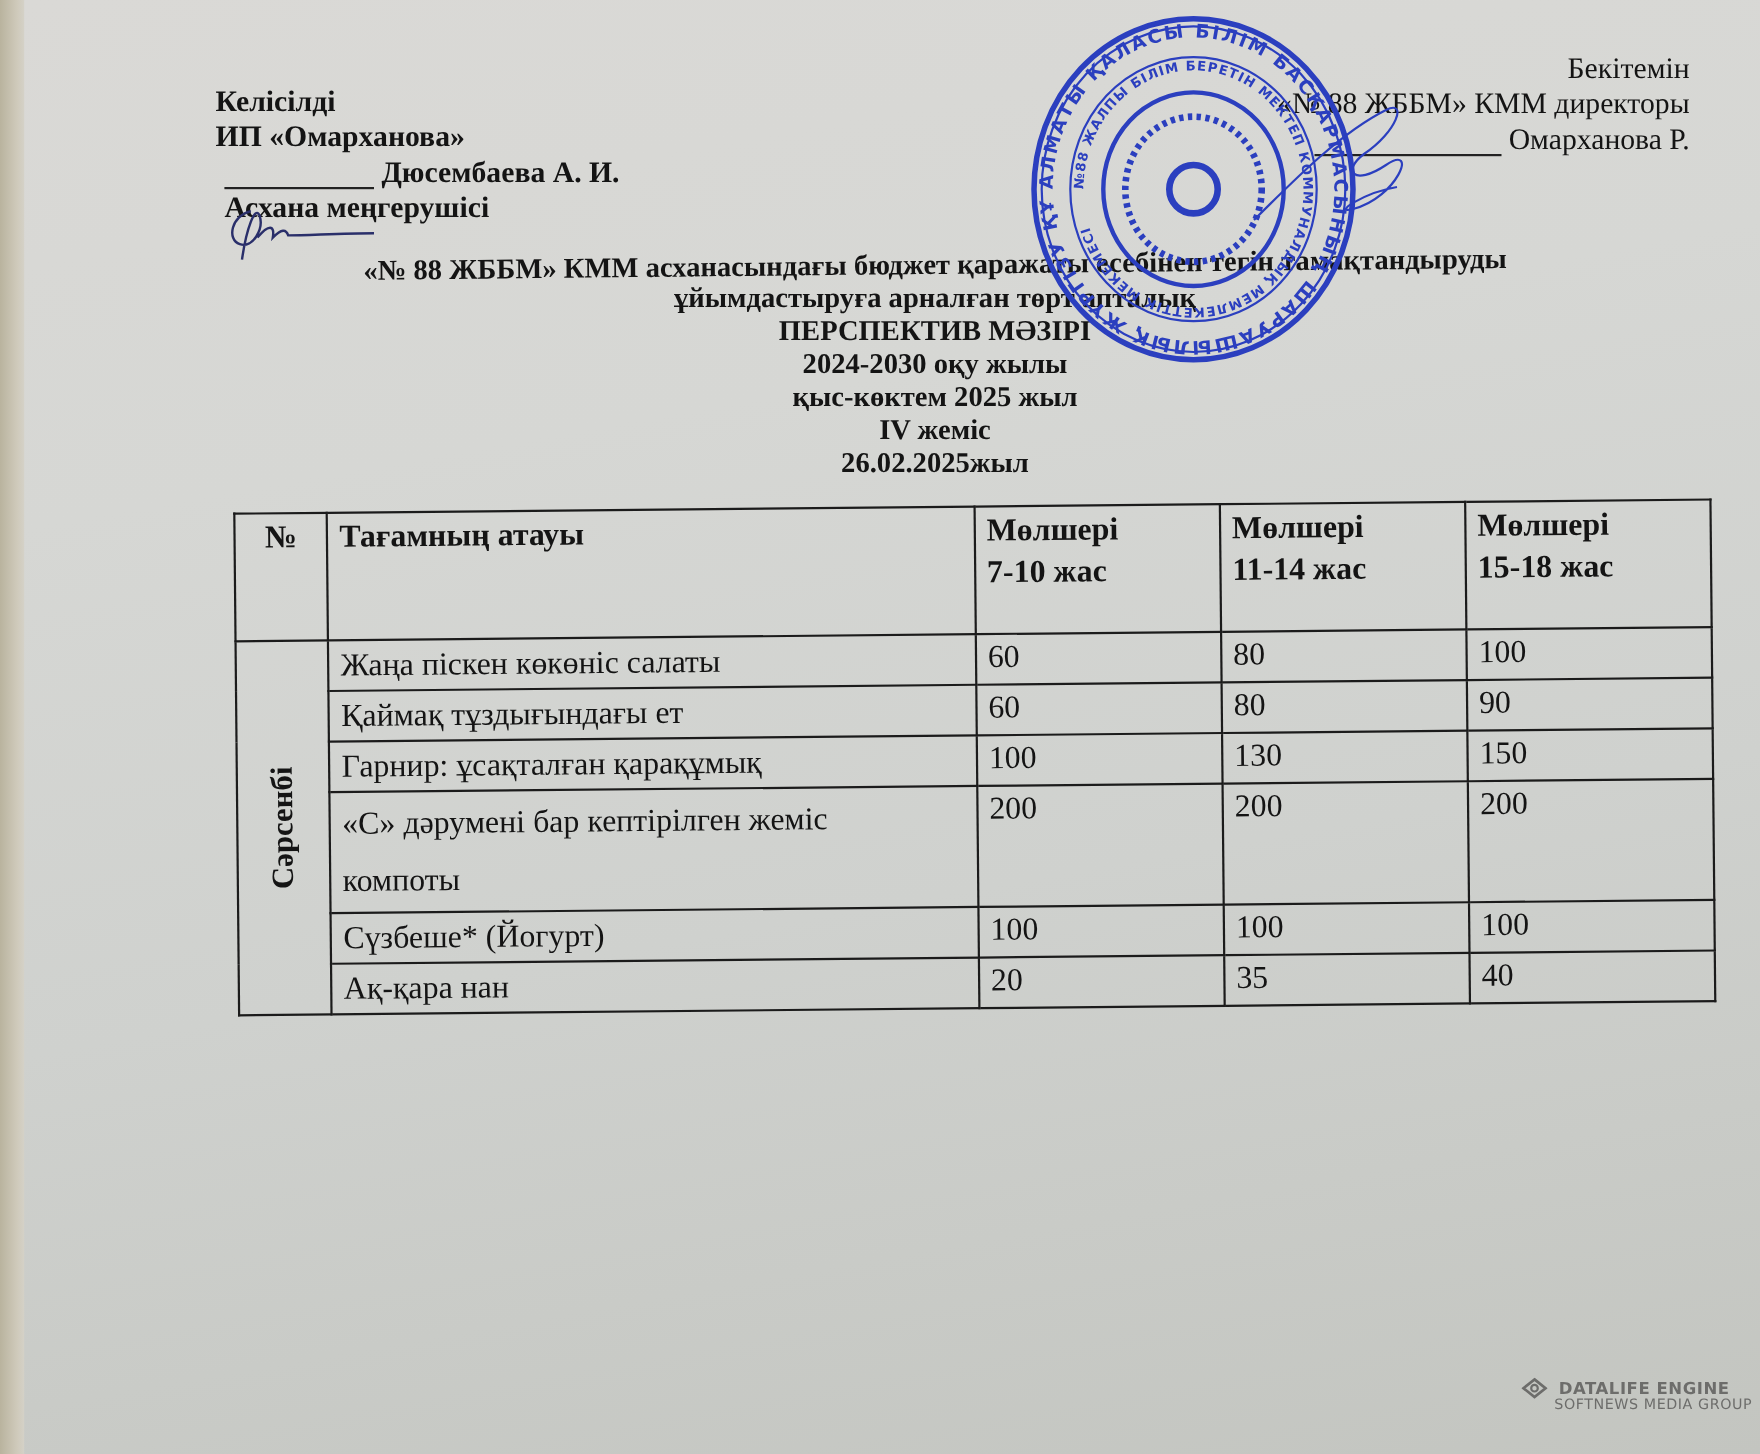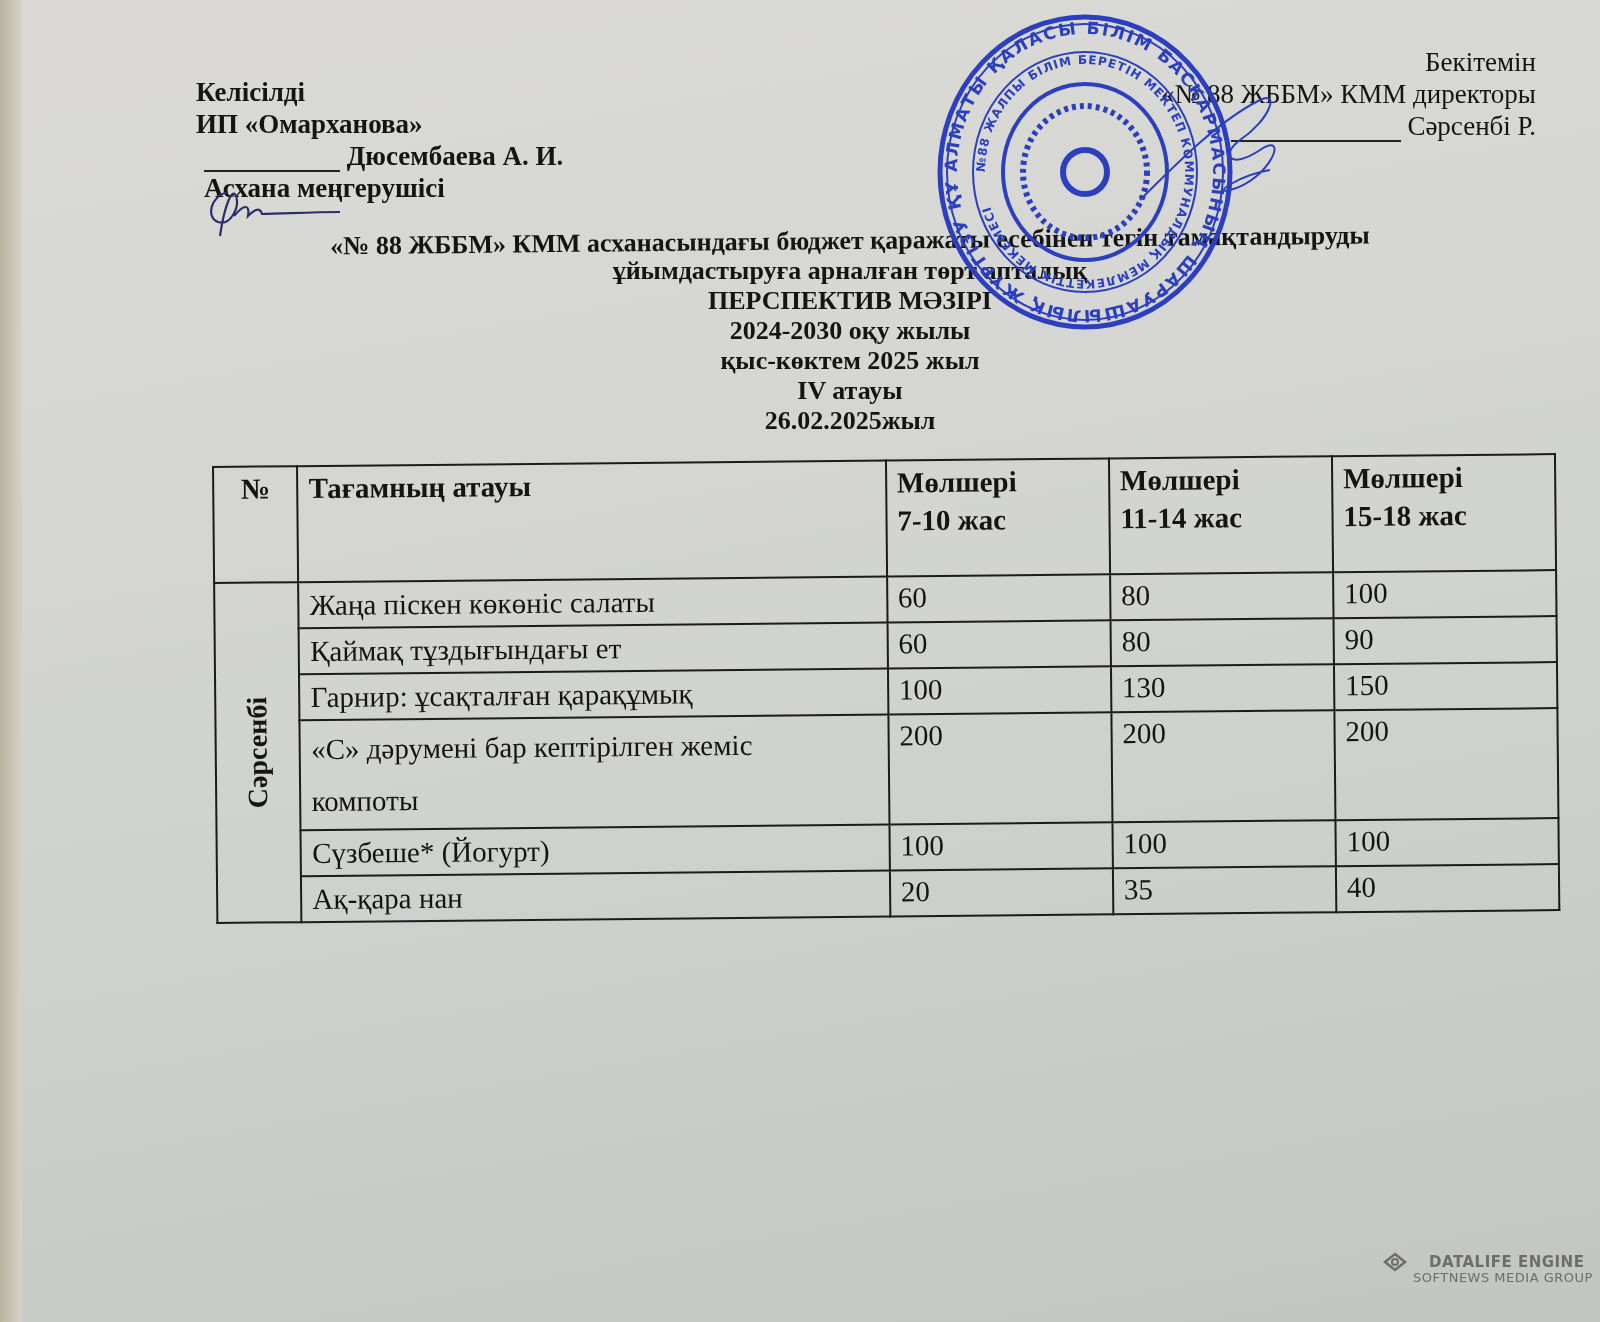--- a/index.html
+++ b/index.html
@@ -62,31 +62,31 @@
 
 <svg class="sig" style="left:200px;top:178px" width="160" height="70" viewBox="0 0 160 70">
   <path d="M28 14 C10 18,6 40,18 44 C30 48,40 30,36 18 C32 8,24 30,20 58 M34 38 C44 26,50 26,48 38 C56 30,60 30,62 36 C80 36,110 34,140 34" stroke="#2a2f6a" stroke-width="2.2" fill="none"></path>
 </svg>
 
 <div class="block right-block">
   <div>Бекітемін</div>
   <div>«№ 88 ЖББМ»  КММ директоры</div>
   <div>
     <span class="sigline" style="width:170px;height:22px;"></span>
-    <span>Сәрсенбі Р.</span>
+    <span>Омарханова Р.</span>
   </div>
 </div>
 
 <div class="titles">
   <div class="line t1">«№ 88 ЖББМ» КММ асханасындағы бюджет қаражаты есебінен тегін тамақтандыруды</div>
   <div class="line">ұйымдастыруға арналған төрт апталық</div>
   <div class="line">ПЕРСПЕКТИВ МӘЗІРІ</div>
   <div class="line">2024-2030 оқу жылы</div>
   <div class="line">қыс-көктем 2025 жыл</div>
-  <div class="line">IV атауы</div>
+  <div class="line">IV жеміс</div>
   <div class="line">26.02.2025жыл</div>
 </div>
 
 <table class="menu">
   <tbody>
       <tr>
     <th class="c-num" style="height:110px">№</th>
     <th class="c-name">Тағамның атауы</th>
     <th class="c-q">
       <div>Мөлшері</div>
@@ -162,21 +162,21 @@
   <text font-family="DejaVu Sans, sans-serif" font-size="12" font-weight="bold" fill="#2b3fbf" letter-spacing="1">
     <textPath href="#innerArc">№88 ЖАЛПЫ БІЛІМ БЕРЕТІН МЕКТЕП КОММУНАЛДЫҚ МЕМЛЕКЕТТІК МЕКЕМЕСІ</textPath>
   </text>
 </svg>
 
 <svg class="sig" style="left:1120px;top:80px" width="180" height="150" viewBox="0 0 180 150">
   <path d="M20 120 C60 80,100 40,140 20 C160 10,150 40,120 60 C100 75,110 90,140 70 C170 50,150 100,110 110 C90 115,120 95,150 90" stroke="#2b3fbf" stroke-width="2" fill="none"></path>
 </svg>
 
 <div class="watermark">
-  <div style="display:flex;align-items:center;gap:22px">
+  <div style="display:flex;align-items:center;gap:10px">
     <svg width="24" height="20" viewBox="0 0 24 20">
       <path d="M12 2 L22 10 L12 18 L2 10 Z" fill="none" stroke="#6d6d6b" stroke-width="2.5"></path>
       <circle cx="12" cy="10" r="3" fill="none" stroke="#6d6d6b" stroke-width="2"></circle>
     </svg>
     <span class="wm1">DATALIFE ENGINE</span>
   </div>
   <div class="wm2">SOFTNEWS MEDIA GROUP</div>
 </div>
 
 </body></html>

